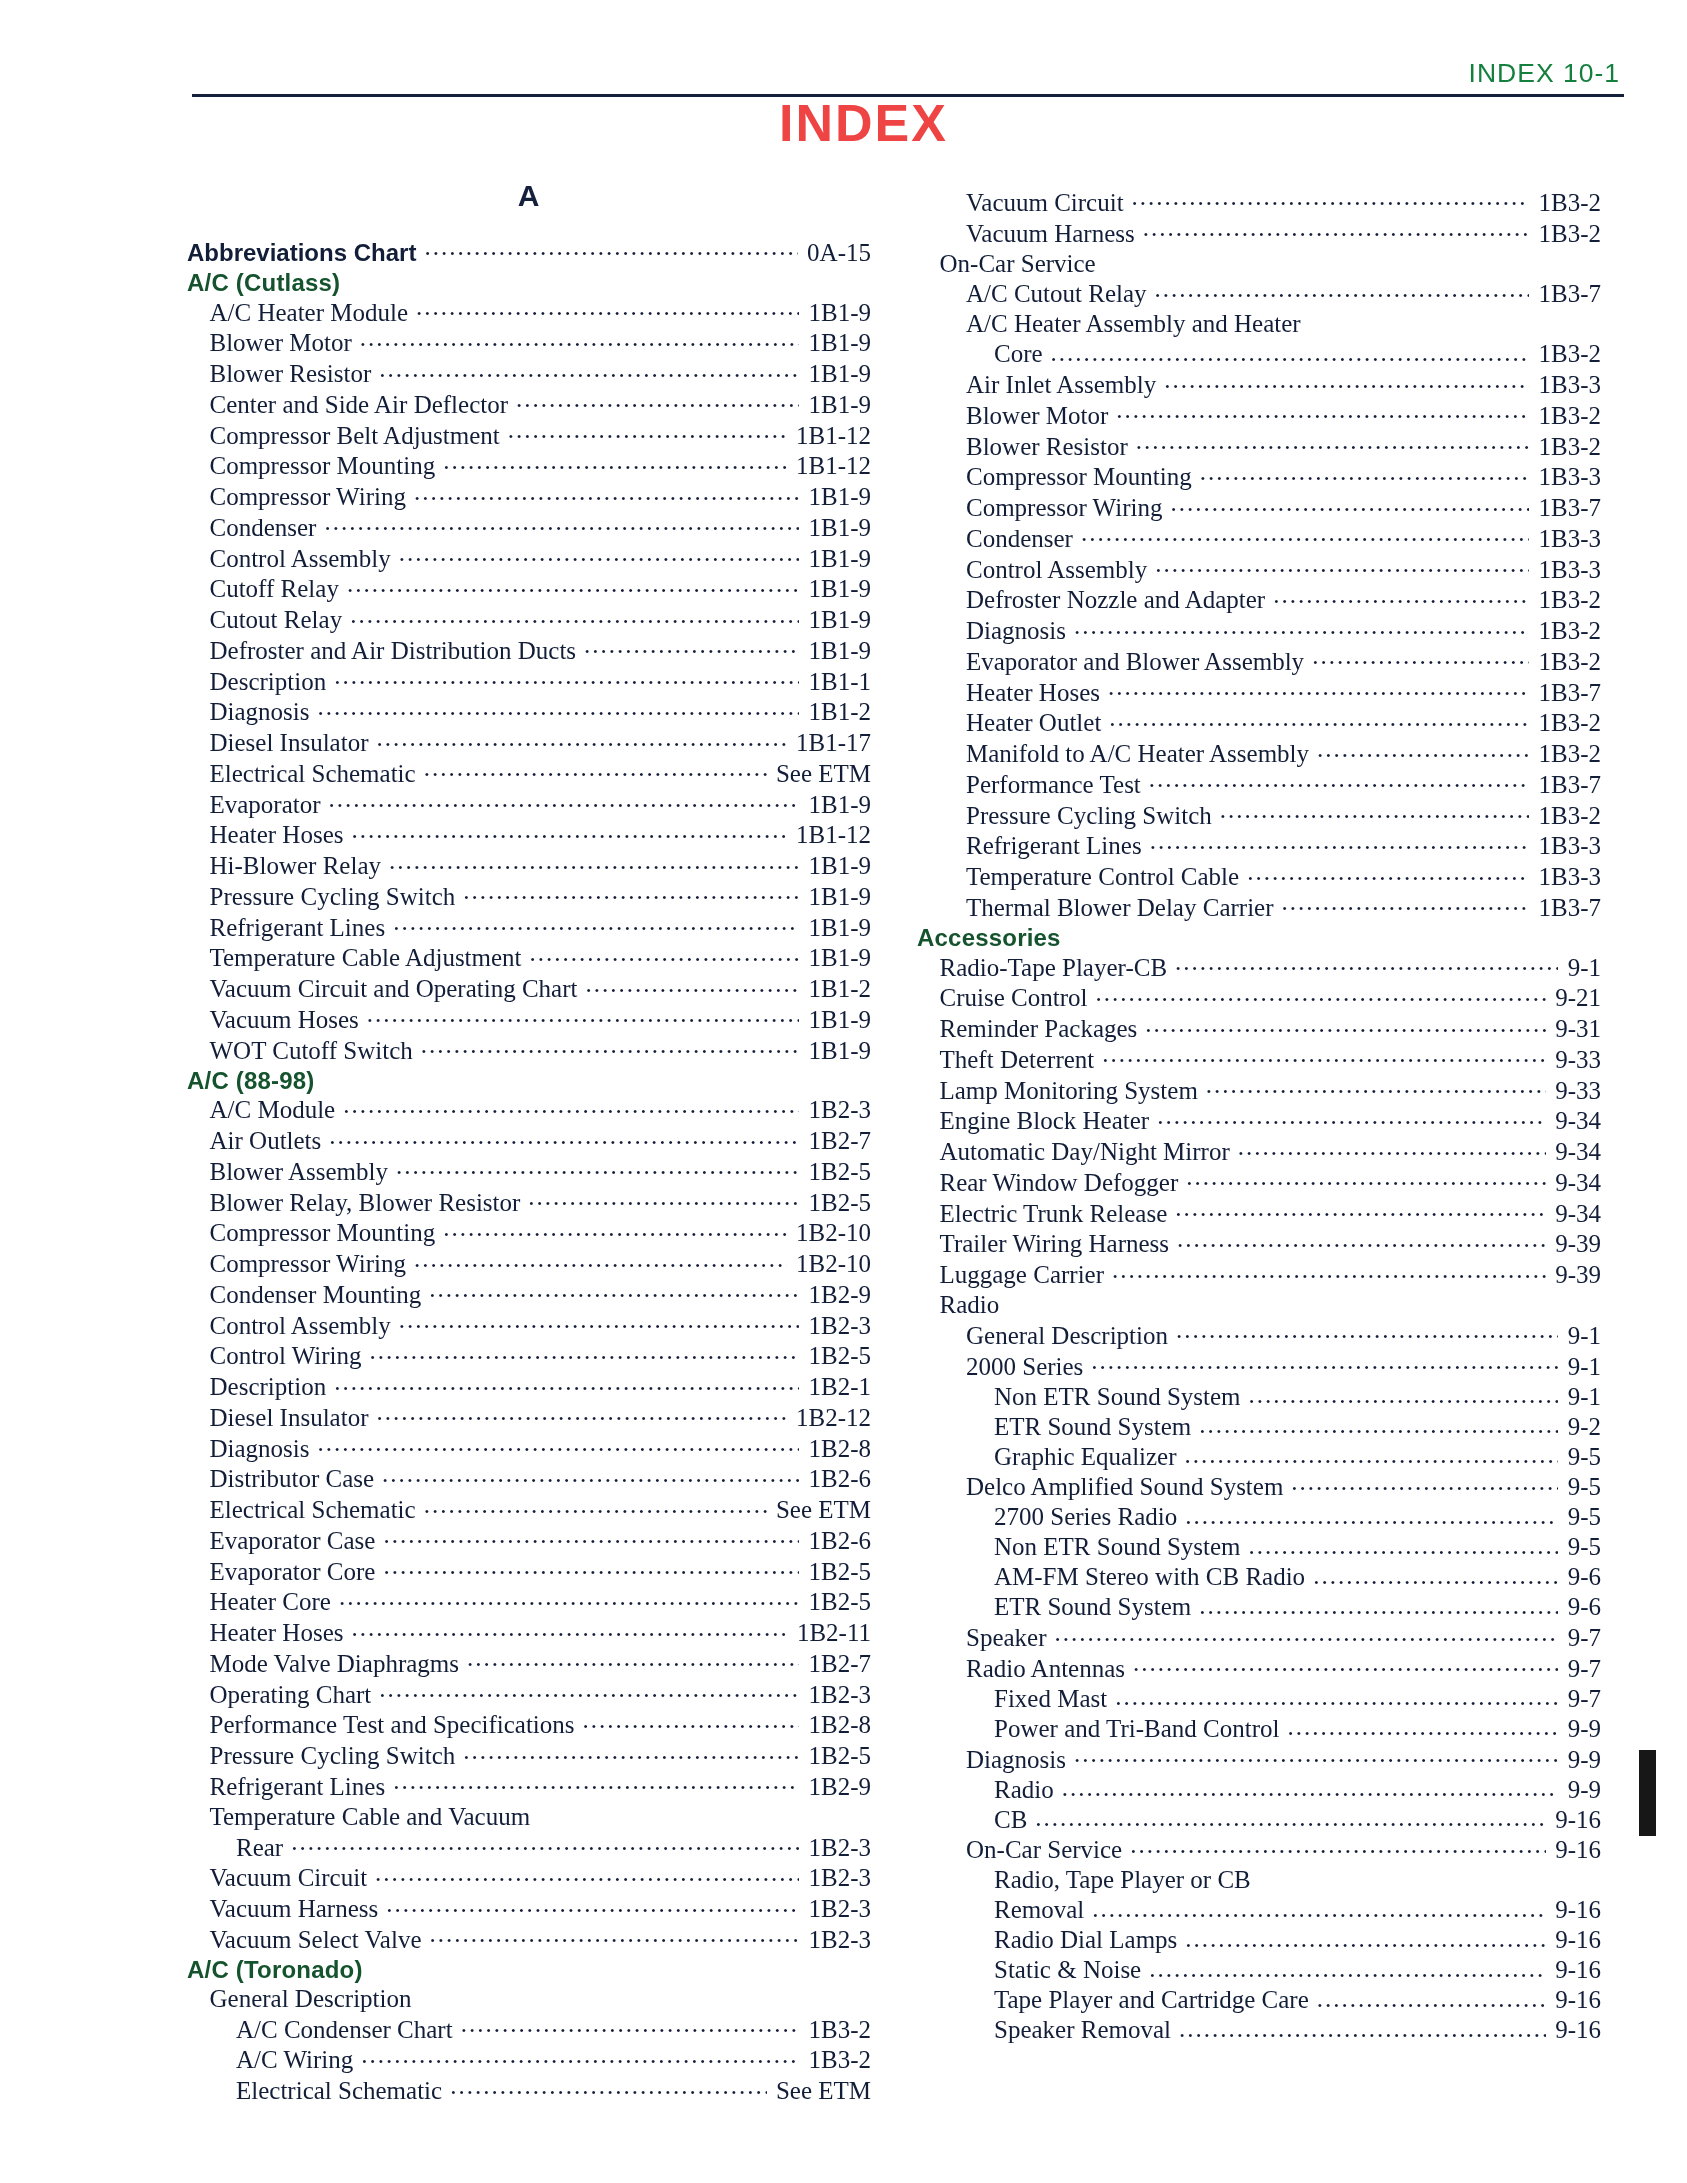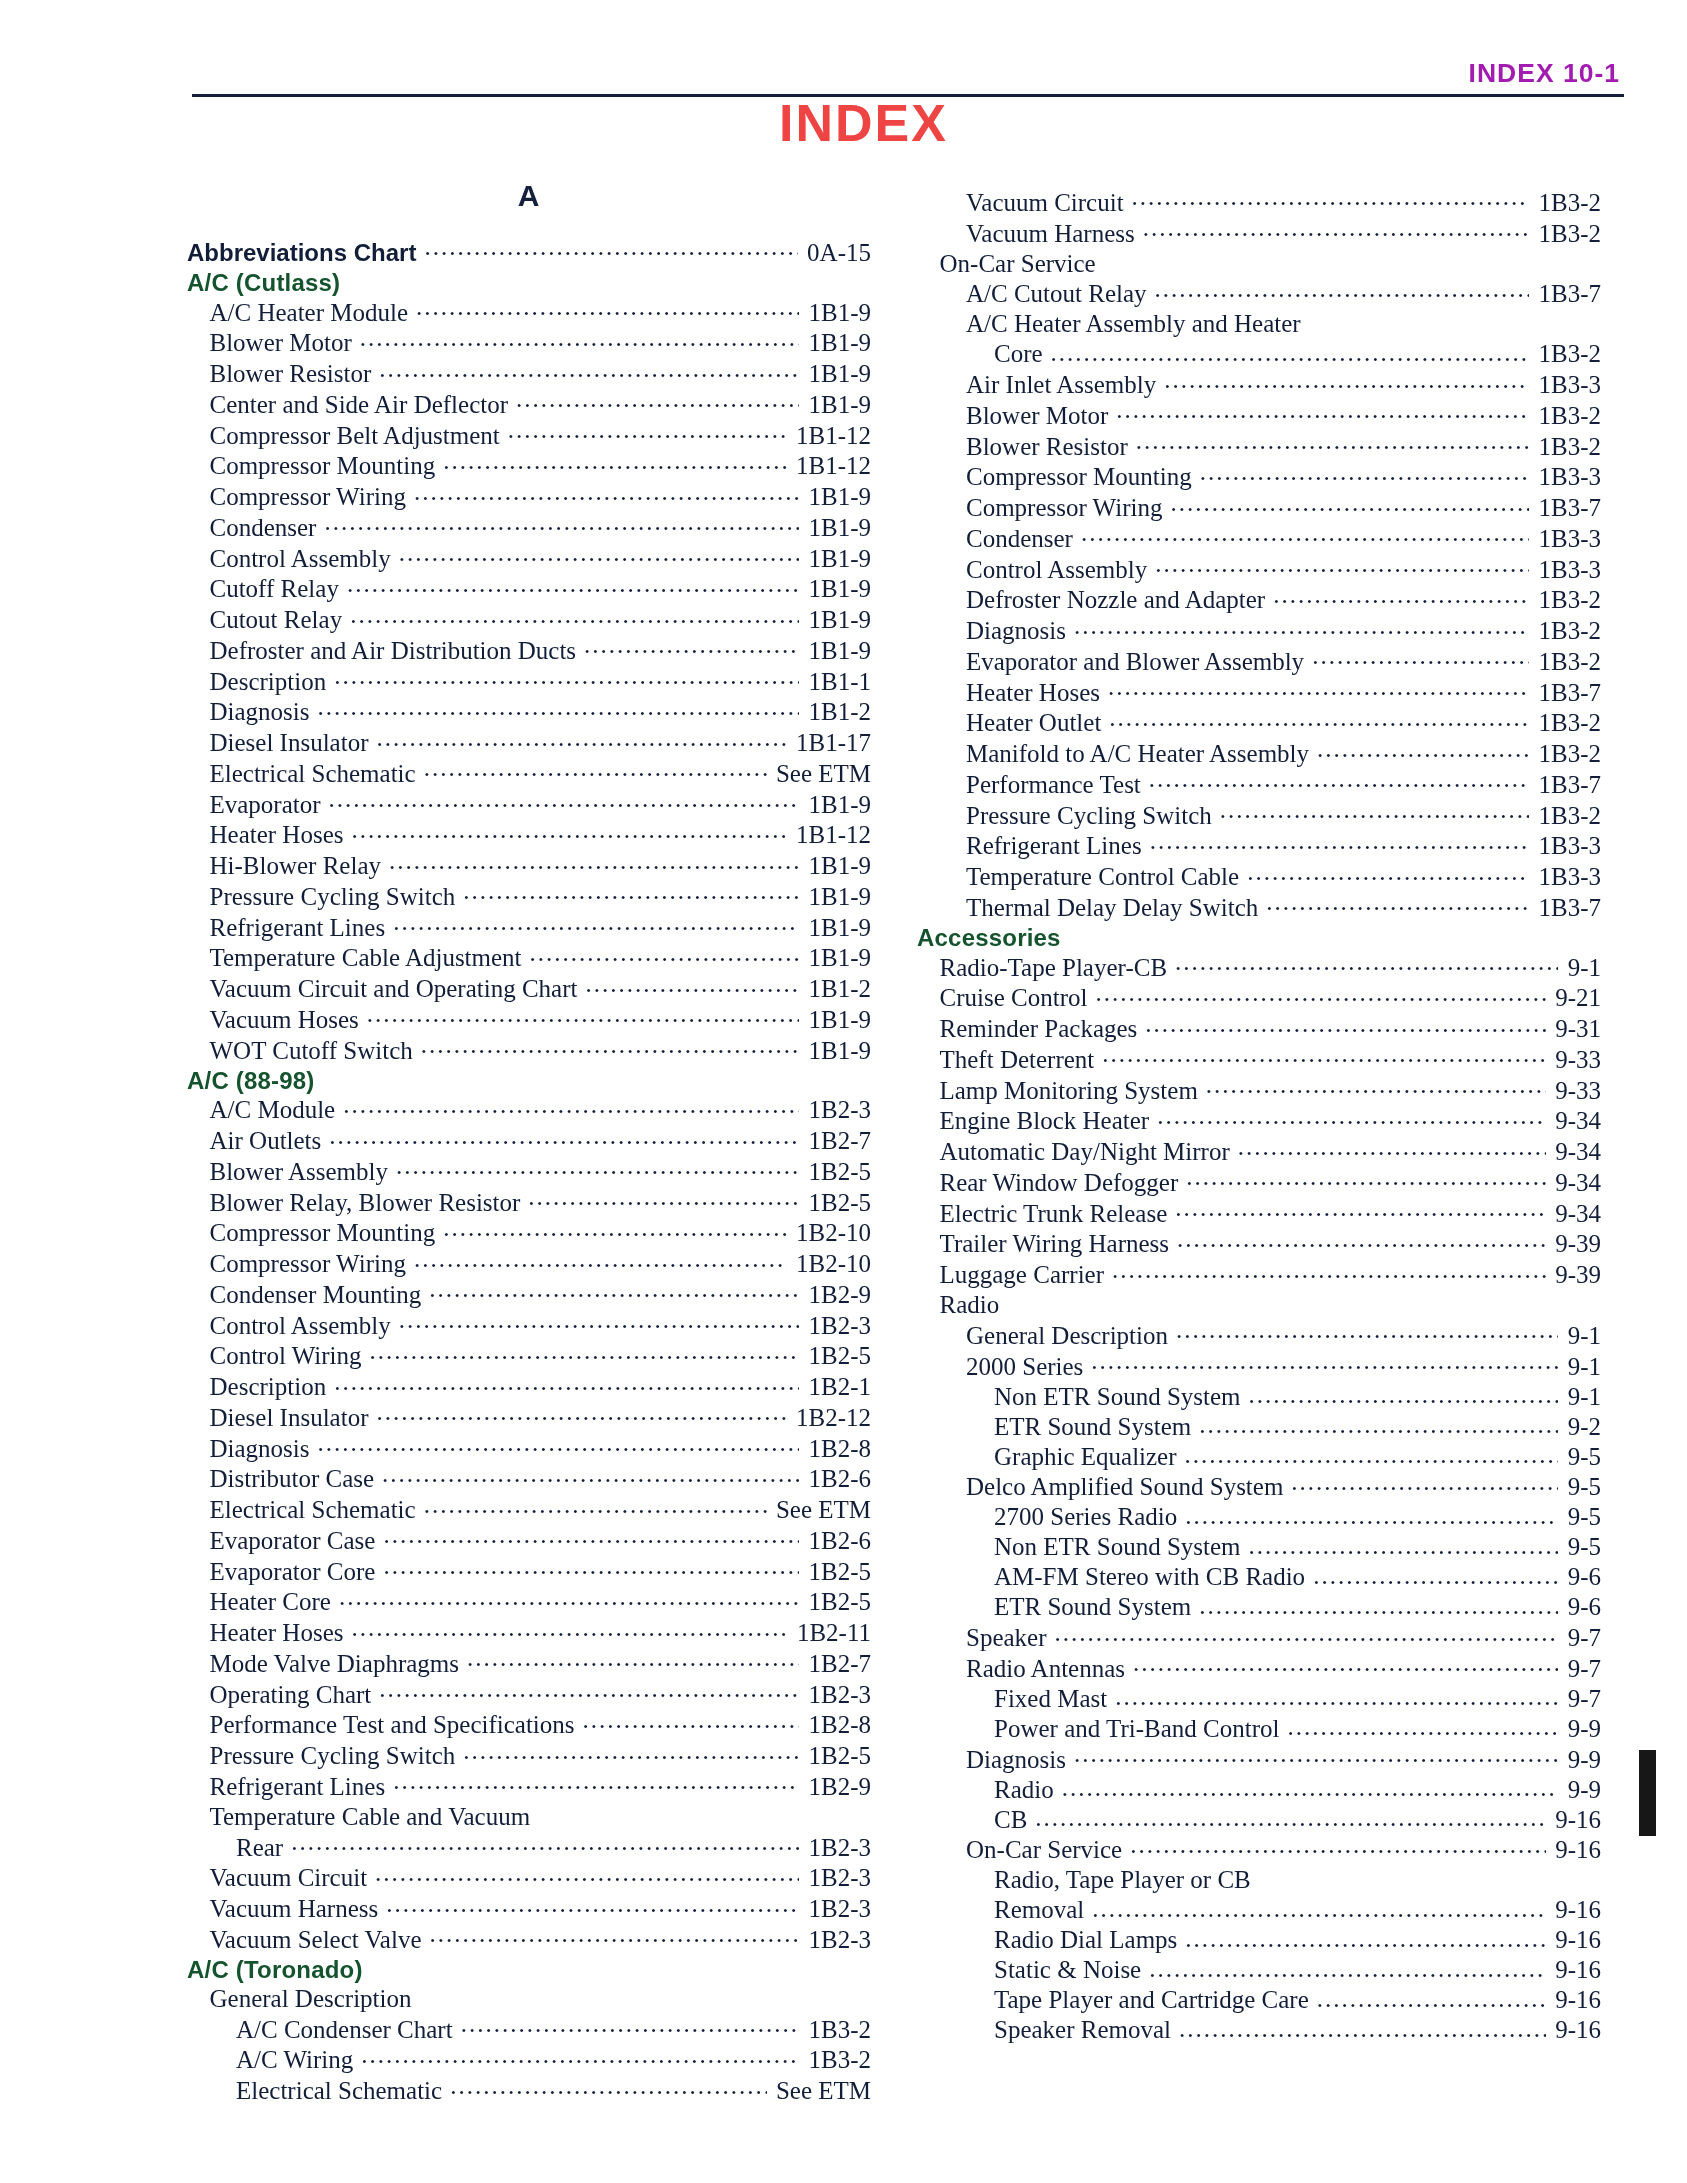--- a/index.html
+++ b/index.html
@@ -23,24 +23,24 @@
     position: absolute;
     top: 58px;
     left: 192px;
     right: 63px;
     display: flex;
     flex-direction: column;
     align-items: flex-end;
   }
   .header-label {
     font-family: "Liberation Sans", "DejaVu Sans", sans-serif;
-    font-weight: bold;
+    font-weight: normal;
     font-size: 26.5px;
     letter-spacing: 1px;
-    color: #a21caf;
+    color: #15803d;
     padding-right: 4px;
     white-space: nowrap;
   }
   .header-rule {
     margin-top: 4.6px;
     width: 100%;
     height: 3.3px;
     background: #14203c;
   }
 
@@ -560,21 +560,21 @@
             <span class="etitle">Refrigerant Lines</span>
             <span class="leader"></span>
             <span class="epage">1B3-3</span>
           </div>
           <div class="entry lvl2">
             <span class="etitle">Temperature Control Cable</span>
             <span class="leader"></span>
             <span class="epage">1B3-3</span>
           </div>
           <div class="entry lvl2">
-            <span class="etitle">Thermal Delay Delay Switch</span>
+            <span class="etitle">Thermal Blower Delay Carrier</span>
             <span class="leader"></span>
             <span class="epage">1B3-7</span>
           </div>
           <div class="sec-head">Accessories</div>
           <div class="entry lvl1">
             <span class="etitle">Radio-Tape Player-CB</span>
             <span class="leader"></span>
             <span class="epage">9-1</span>
           </div>
           <div class="entry lvl1">

